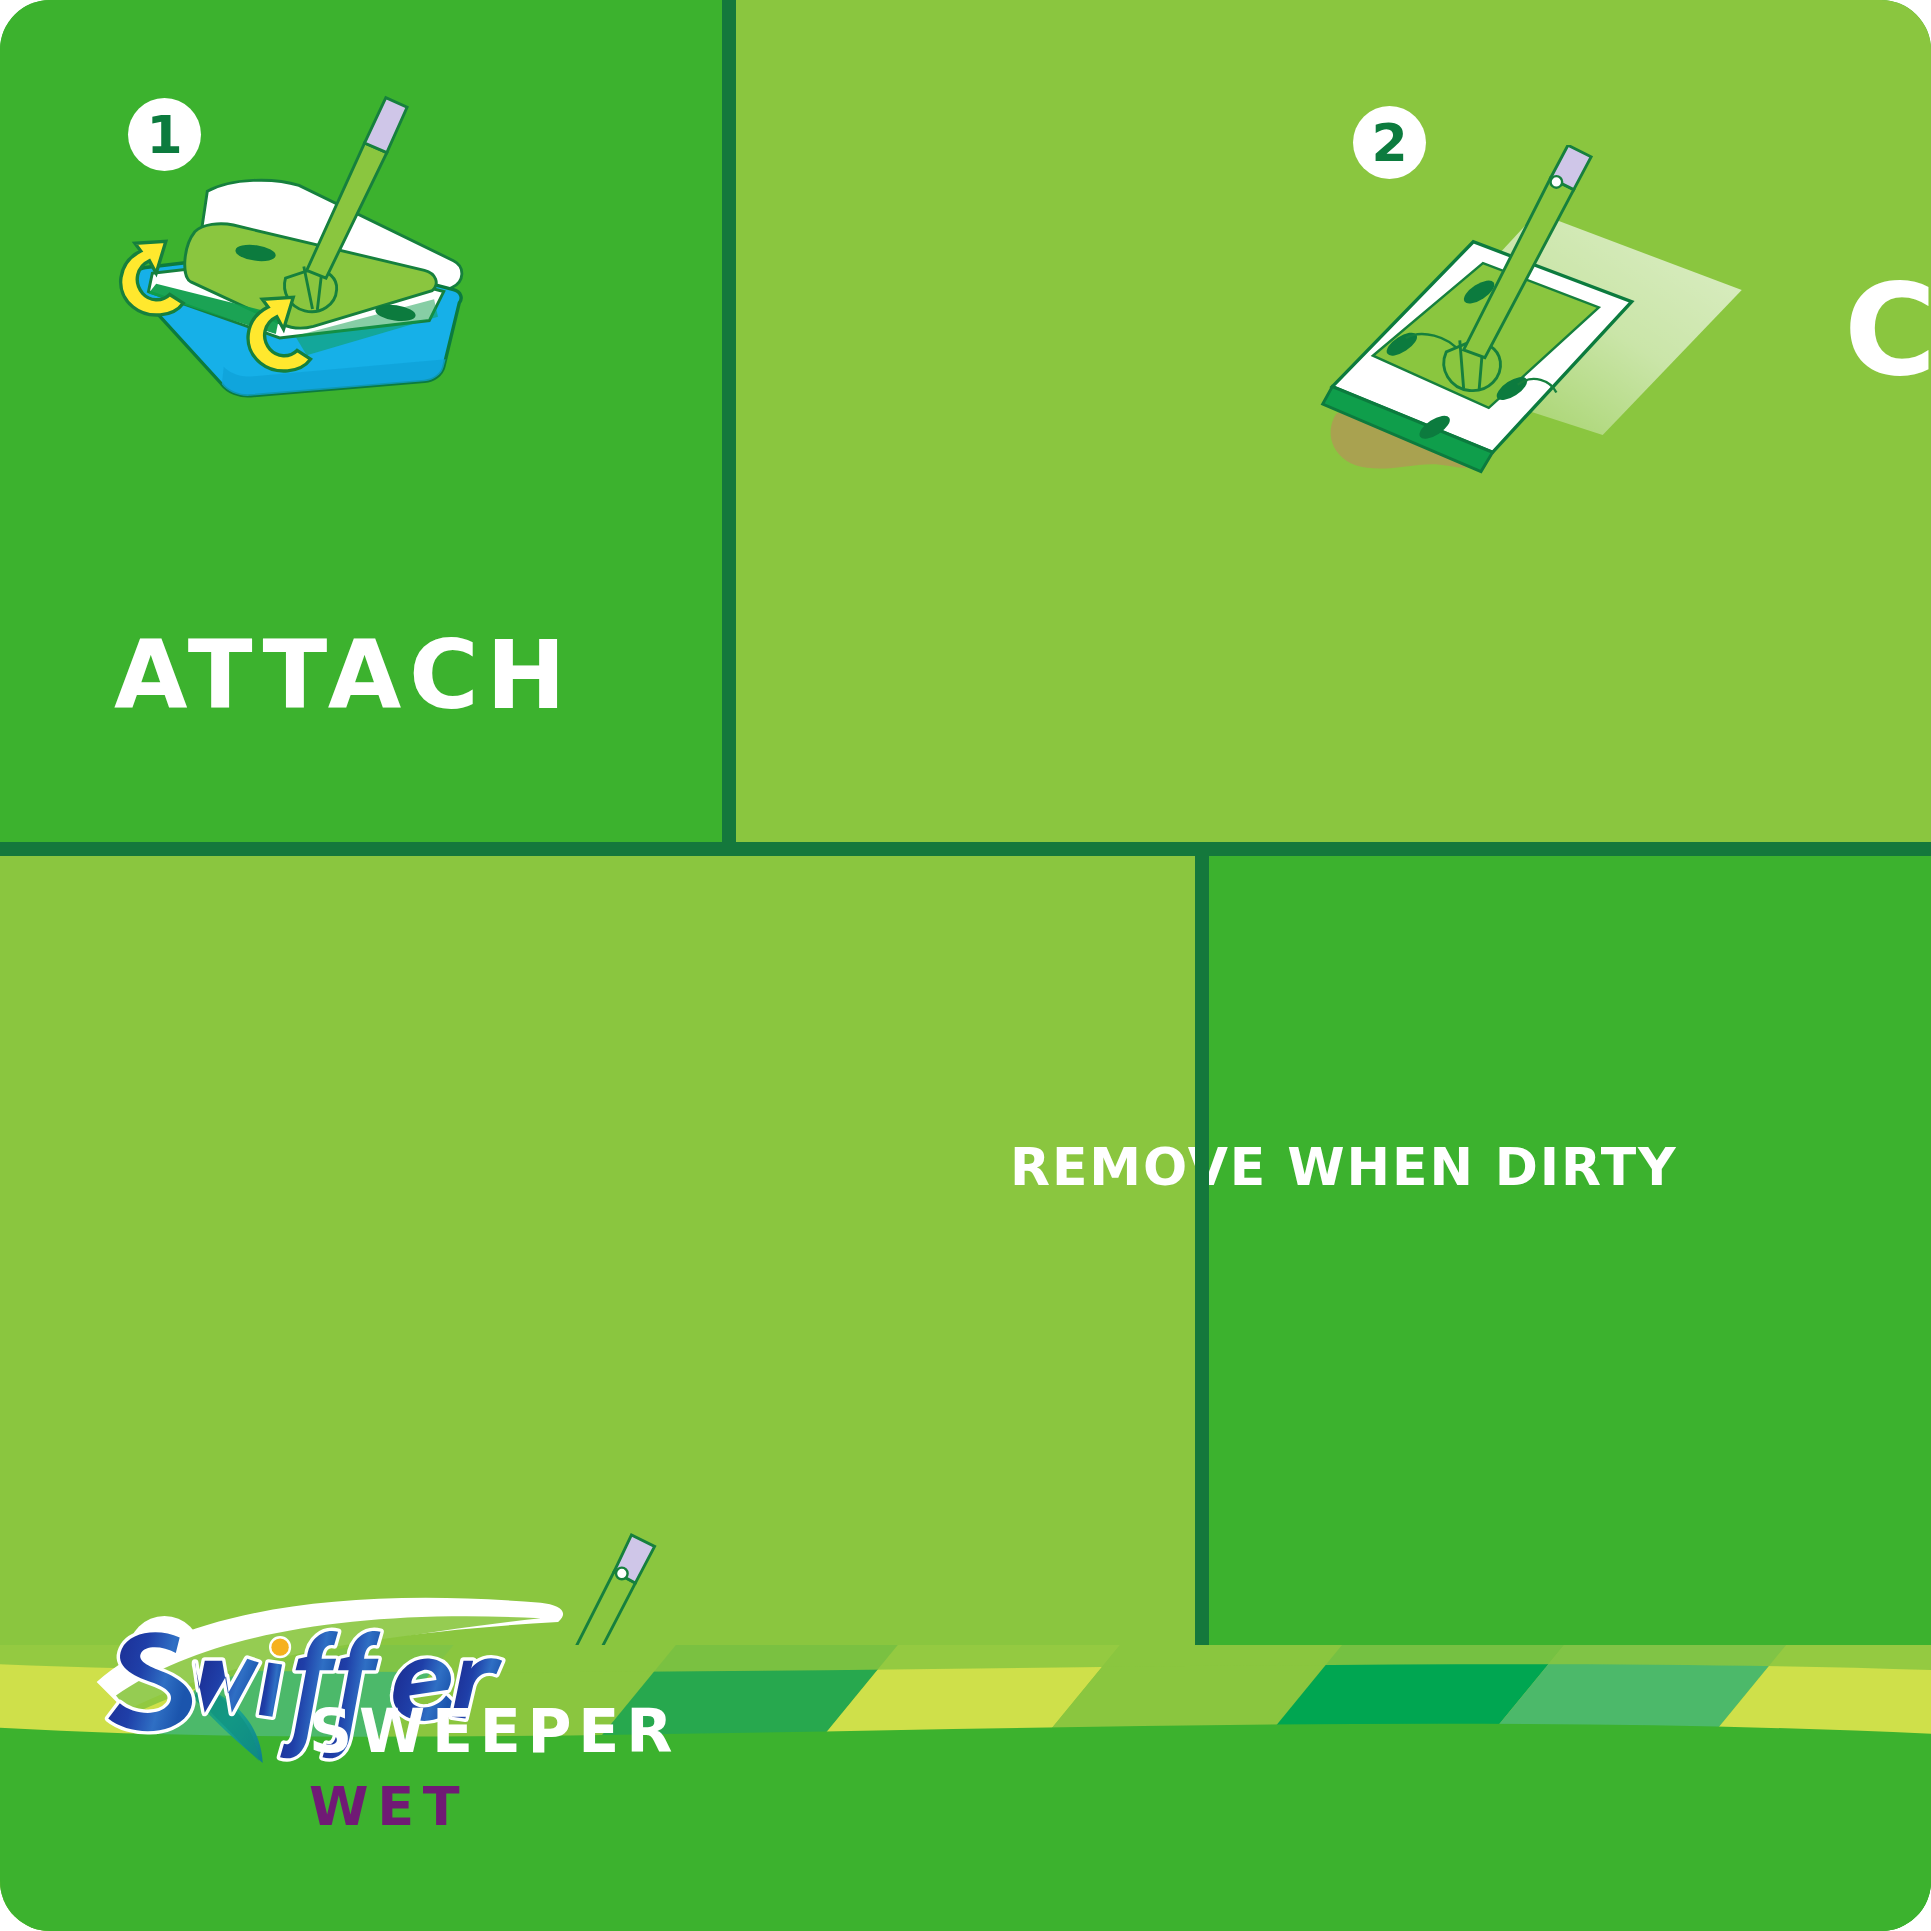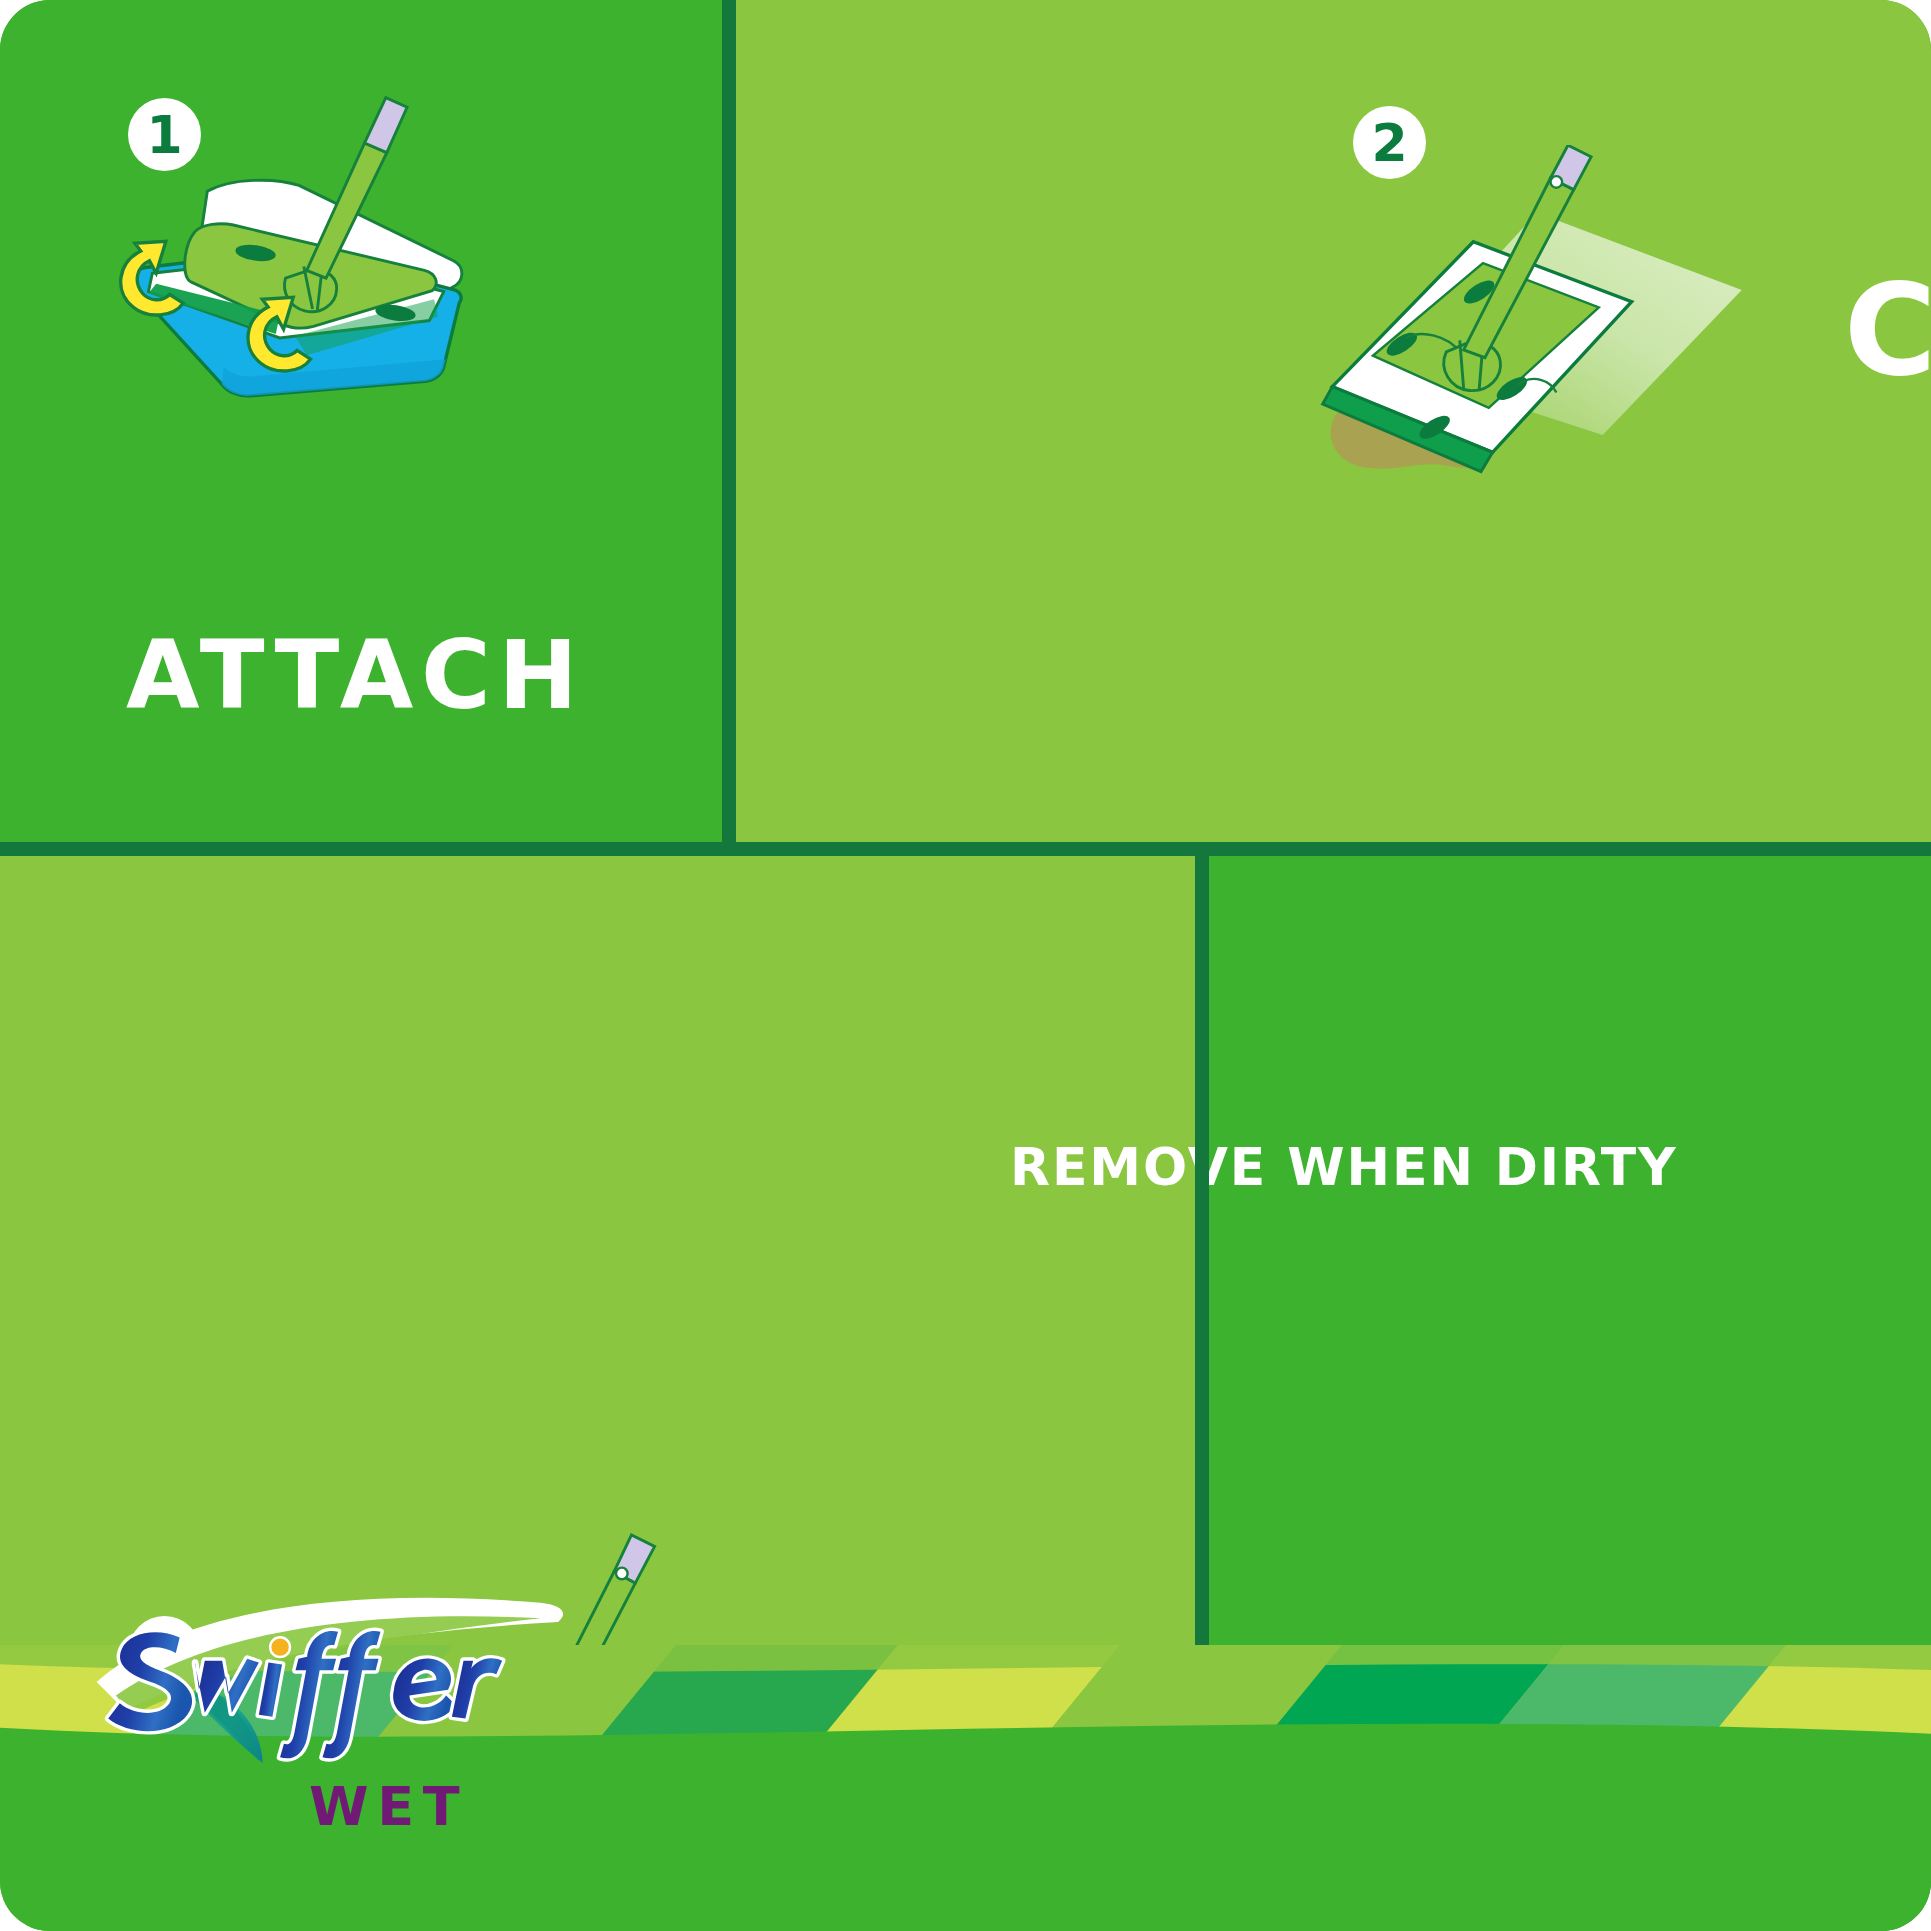--- a/index.html
+++ b/index.html
@@ -43,21 +43,21 @@
   
   .caption{
     position:absolute;
     color:#ffffff;
     font-weight:bold;
     font-family:"DejaVu Sans",sans-serif;
     letter-spacing:2.9px;
     white-space:nowrap;
     line-height:1;
   }
-  #cap1{left:126px;top:628px;font-size:95px;letter-spacing:7.7px;}
+  #cap1{left:114px;top:628px;font-size:95px;letter-spacing:7.7px;}
   #cap2{left:1108px;top:268px;font-size:126px;letter-spacing:9.7px;}
   #cap4{left:1010px;top:1141px;font-size:52px;letter-spacing:1.9px;}
 
   
   .illus{position:absolute;}
   #illus1{left:106px;top:77px;width:386px;height:406px;}
   #illus2{left:577px;top:145px;width:618px;height:406px;}
   #illus3{left:290px;top:676px;width:463px;height:463px;}
 
   
@@ -264,17 +264,18 @@
         <path d="M228 66 C230 48 244 36 260 40 L256 54 C248 52 244 58 243 68 L258 68 L255 80 L241 80 L228 150 C224 168 212 174 200 170 L204 156 C210 158 213 154 215 144 L227 80 L216 80 L219 68 Z"></path>
 
         <path d="M272 66 C274 48 288 36 304 40 L300 54 C292 52 288 58 287 68 L302 68 L299 80 L285 80 L272 150 C268 168 256 174 244 170 L248 156 C254 158 257 154 259 144 L271 80 L260 80 L263 68 Z"></path>
 
         <path d="M318 100 C320 82 336 66 356 68 C374 70 382 86 374 100 L334 106 C334 116 344 120 354 118 C362 116 368 112 372 106 L382 116 C374 128 358 134 344 132 C324 129 314 116 318 100 Z
                  M336 94 L362 90 C362 82 354 78 348 80 C340 82 336 88 336 94 Z"></path>
 
         <path d="M390 70 L378 128 L392 130 L400 96 C404 84 414 80 424 84 L430 70 C416 64 404 70 398 78 L400 70 Z"></path>
       </g>
     </svg>
+    <div class="brandline" id="brand-sweeper">SWEEPER</div>
     <div class="brandline" id="brand-wet">WET</div>
   </div>
 
 </div>
 
 
 </body></html>

